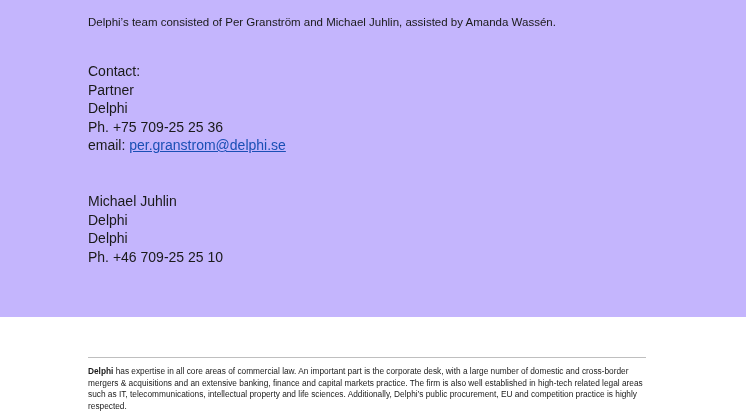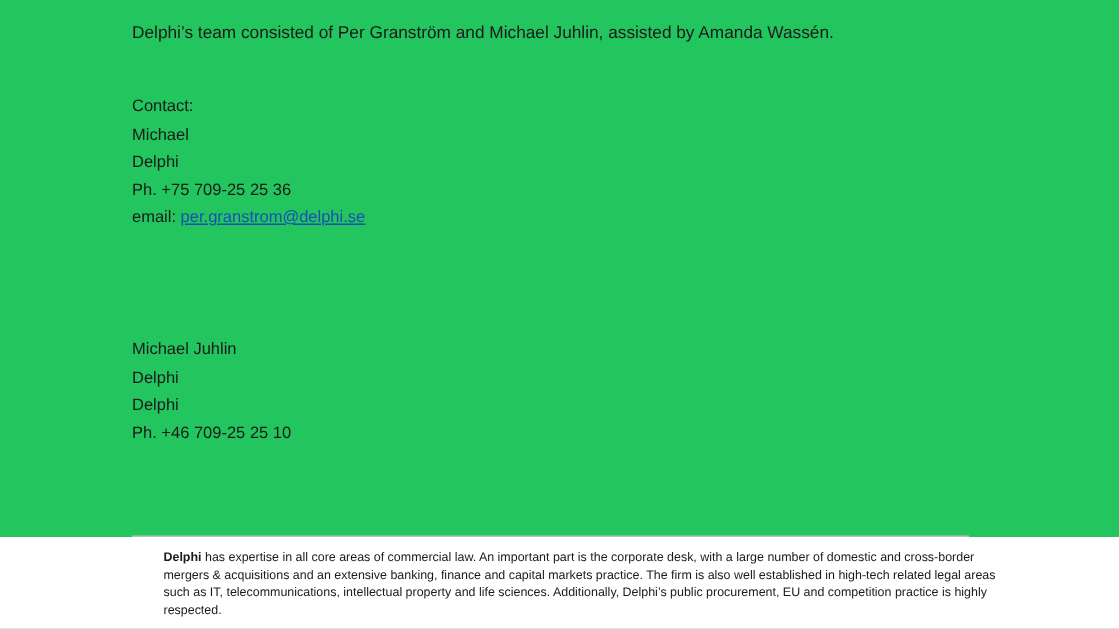--- a/index.html
+++ b/index.html
@@ -13,42 +13,42 @@
     font-family: "Liberation Sans", sans-serif;
     color: #1a1a1a;
     position: relative;
     overflow: hidden;
   }
   .page {
     position: absolute;
     left: 0;
     top: 0;
     width: 746px;
-    height: 358px;
-    background: #22c55e;
+    height: 317px;
+    background: #c4b5fd;
   }
   .intro {
     position: absolute;
     left: 88px;
     top: 2px;
     width: 600px;
     font-size: 11.5px;
     line-height: 16px;
     color: #1a1a1a;
   }
   .contact-block {
     position: absolute;
     left: 88px;
     width: 420px;
-    font-size: 11px;
+    font-size: 14px;
     line-height: 18.5px;
     color: #1a1a1a;
   }
   .contact-block.first { top: 62px; }
-  .contact-block.second { top: 192px; margin-top: 32px; }
+  .contact-block.second { top: 192px; }
   .contact-line {
     white-space: nowrap;
   }
   .contact-line .label {
     color: #1a1a1a;
     text-align: right;
   }
   a.email {
     color: #1a4fb5;
   }
@@ -62,36 +62,35 @@
   }
   .footer {
     position: absolute;
     left: 88px;
     top: 366px;
     width: 558px;
     font-size: 8.3px;
     line-height: 11.6px;
     color: #1a1a1a;
     text-align: left;
-    margin-left: 21px;
   }
   .footer b {
     font-weight: bold;
   }
 </style>
 </head>
 <body>
 
 <div class="page">
 
   <p class="intro">Delphi’s team consisted of Per Granström and Michael Juhlin, assisted by Amanda Wassén.</p>
 
   <div class="contact-block first">
     <div class="contact-line">Contact:</div>
-    <div class="contact-line">Michael</div>
+    <div class="contact-line">Partner</div>
     <div class="contact-line">Delphi</div>
     <div class="contact-line">Ph. +75 709-25 25 36</div>
     <div class="contact-line"><span class="label">email: </span><a class="email" href="#">per.granstrom@delphi.se</a></div>
   </div>
 
   <div class="contact-block second">
     <div class="contact-line">Michael Juhlin</div>
     <div class="contact-line">Delphi</div>
     <div class="contact-line">Delphi</div>
     <div class="contact-line">Ph. +46 709-25 25 10</div>

